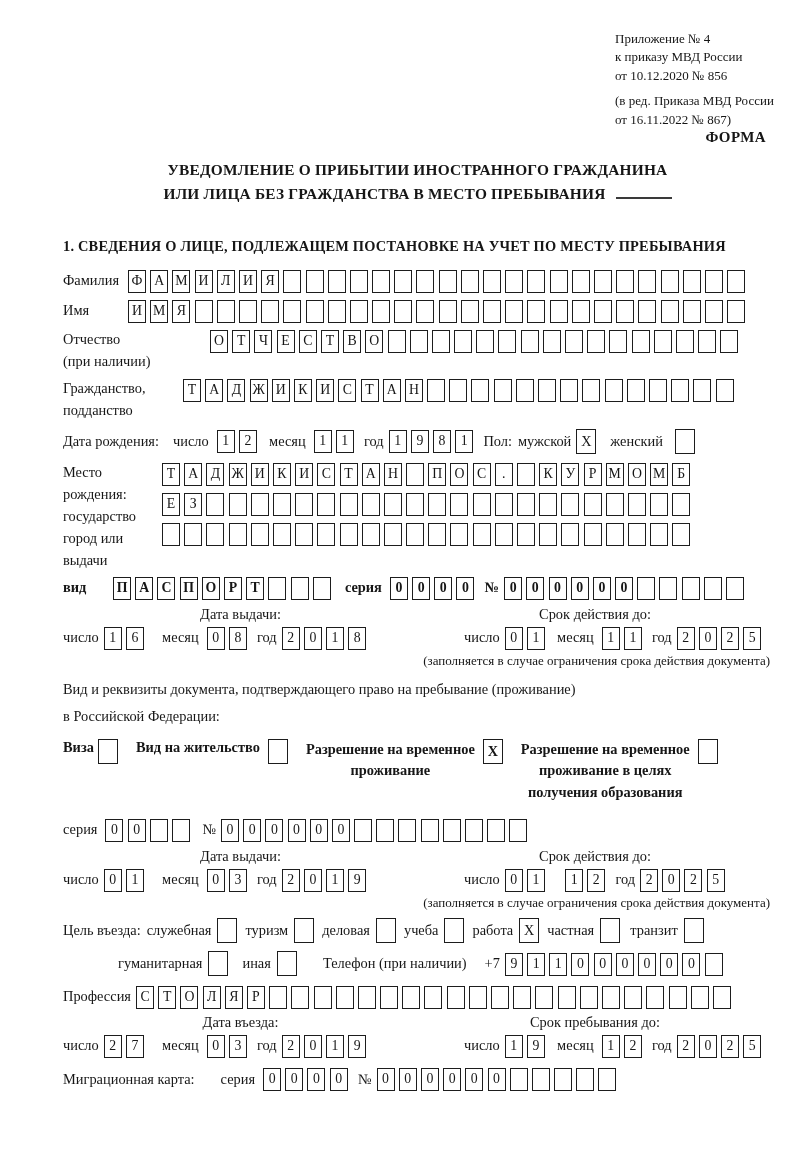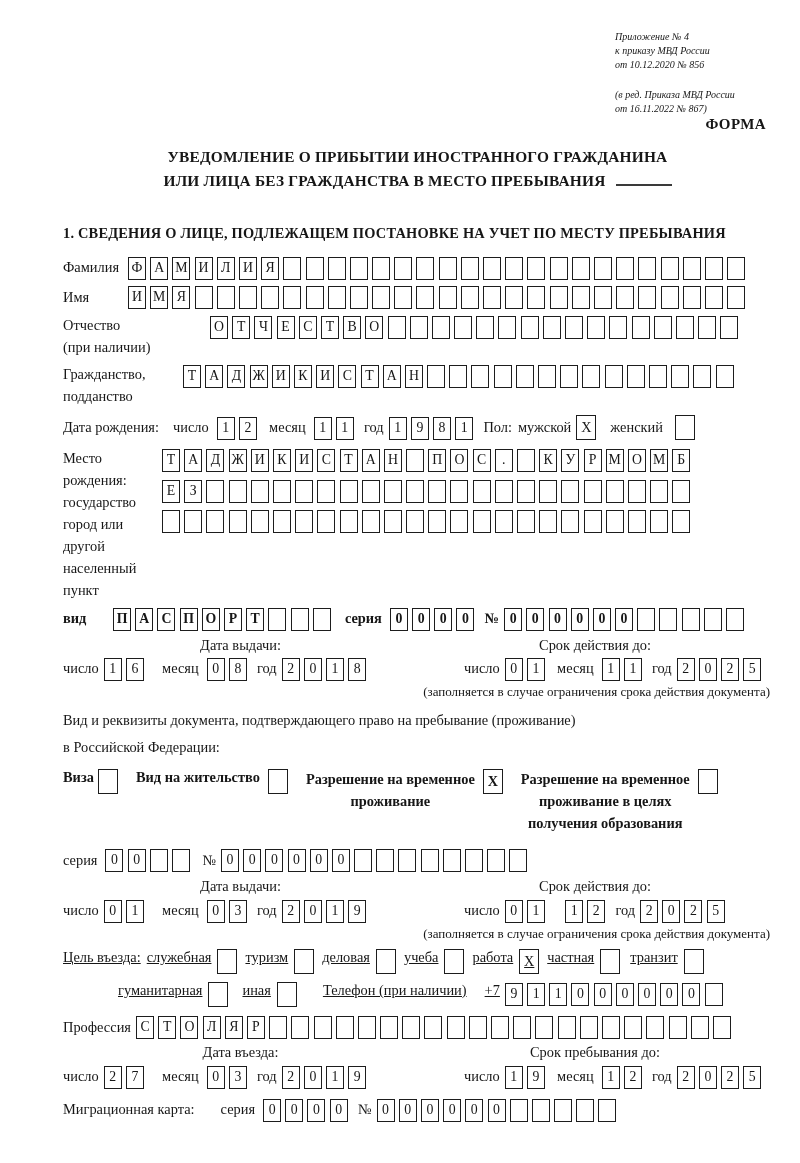--- a/index.html
+++ b/index.html
@@ -4,22 +4,22 @@
 <style>
   * { box-sizing: border-box; }
   html,body { margin:0; padding:0; }
   body {
     width:800px; height:1163px; background:#ffffff; color:#161616;
     font-family:"Liberation Serif","DejaVu Serif",serif;
   }
   .page { width:800px; height:1163px; padding:30px 28px 8px 63px; overflow:hidden; position:relative; }
 
   
-  .hdr { margin-left:552px; font-size:10px; line-height:1.42; white-space:nowrap;font-style:italic; }
-  .hdr-sub { margin-top:15px; }
+  .hdr { margin-left:552px; font-size:13px; line-height:1.42; white-space:nowrap; }
+  .hdr-sub { margin-top:7px; }
   .forma { font-weight:bold; font-size:15px; text-align:right; padding-right:6px; letter-spacing:.4px; }
 
   .title { text-align:center; font-weight:bold; font-size:15.4px; line-height:1.55; margin-top:12px; letter-spacing:.2px; }
   .tline { display:inline-block; width:56px; height:13px; border-bottom:2.2px solid #3a3a3a; margin-left:10px; }
 
   .sec { font-weight:bold; font-size:14.4px; margin-top:32px; margin-bottom:13px; letter-spacing:.2px; }
 
   .frow { display:flex; align-items:center; margin-bottom:5px; }
   .frow-top { align-items:flex-start; }
   .flabel { font-size:14.4px; flex-shrink:0; line-height:22px; }
@@ -52,21 +52,21 @@
   .dhead { text-align:center; font-size:14.4px; margin-bottom:3px; }
   .dline { display:flex; align-items:center; font-size:14.4px; }
   .note { text-align:right; font-size:13px; margin:3px 2px 7px 0; }
 
   .para { font-size:14.4px; line-height:1.9; margin-top:0; }
 
   .permits { display:flex; align-items:flex-start; font-size:14.4px; margin:8px 0 14px;font-weight:bold; }
   .pblock { text-align:center; line-height:1.5; }
   .permits .cbox { margin-left:8px; margin-top:0; }
 
-  .purpose { display:flex; align-items:flex-start; font-size:14.4px; margin-bottom:8px; white-space:nowrap;text-decoration:underline; }
+  .purpose { display:flex; align-items:center; font-size:14.4px; margin-bottom:8px; white-space:nowrap; }
   .purpose .cbox { margin-left:6px; }
 </style>
 </head>
 <body>
 
 <div class="page">
 
   <div class="hdr">
     <div>Приложение № 4</div>
     <div>к приказу МВД России</div>
@@ -125,22 +125,21 @@
     <span class="lbl ml6 mr5">мужской</span>
     <span class="cbox">X</span>
     <span class="lbl ml14 mr12">женский</span>
     <span class="cbox"></span>
   </div>
 
   <div class="frow frow-top stack">
     <div class="flabel w99">
       <div>Место рождения:</div>
       <div>государство</div>
-      <div>город или другой</div>
-      <div>населенный пункт</div>
+      <div>город или выдачи</div>
     </div>
     <div>
       <div class="cells"><span class="cell">Т</span><span class="cell">А</span><span class="cell">Д</span><span class="cell">Ж</span><span class="cell">И</span><span class="cell">К</span><span class="cell">И</span><span class="cell">С</span><span class="cell">Т</span><span class="cell">А</span><span class="cell">Н</span><span class="cell"></span><span class="cell">П</span><span class="cell">О</span><span class="cell">С</span><span class="cell">.</span><span class="cell"></span><span class="cell">К</span><span class="cell">У</span><span class="cell">Р</span><span class="cell">М</span><span class="cell">О</span><span class="cell">М</span><span class="cell">Б</span></div>
       <div class="cells"><span class="cell">Е</span><span class="cell">З</span><span class="cell"></span><span class="cell"></span><span class="cell"></span><span class="cell"></span><span class="cell"></span><span class="cell"></span><span class="cell"></span><span class="cell"></span><span class="cell"></span><span class="cell"></span><span class="cell"></span><span class="cell"></span><span class="cell"></span><span class="cell"></span><span class="cell"></span><span class="cell"></span><span class="cell"></span><span class="cell"></span><span class="cell"></span><span class="cell"></span><span class="cell"></span><span class="cell"></span></div>
       <div class="cells"><span class="cell"></span><span class="cell"></span><span class="cell"></span><span class="cell"></span><span class="cell"></span><span class="cell"></span><span class="cell"></span><span class="cell"></span><span class="cell"></span><span class="cell"></span><span class="cell"></span><span class="cell"></span><span class="cell"></span><span class="cell"></span><span class="cell"></span><span class="cell"></span><span class="cell"></span><span class="cell"></span><span class="cell"></span><span class="cell"></span><span class="cell"></span><span class="cell"></span><span class="cell"></span><span class="cell"></span></div>
     </div>
   </div>
 
 
   <div class="inl" style="margin-top:5px;font-weight:bold;">

